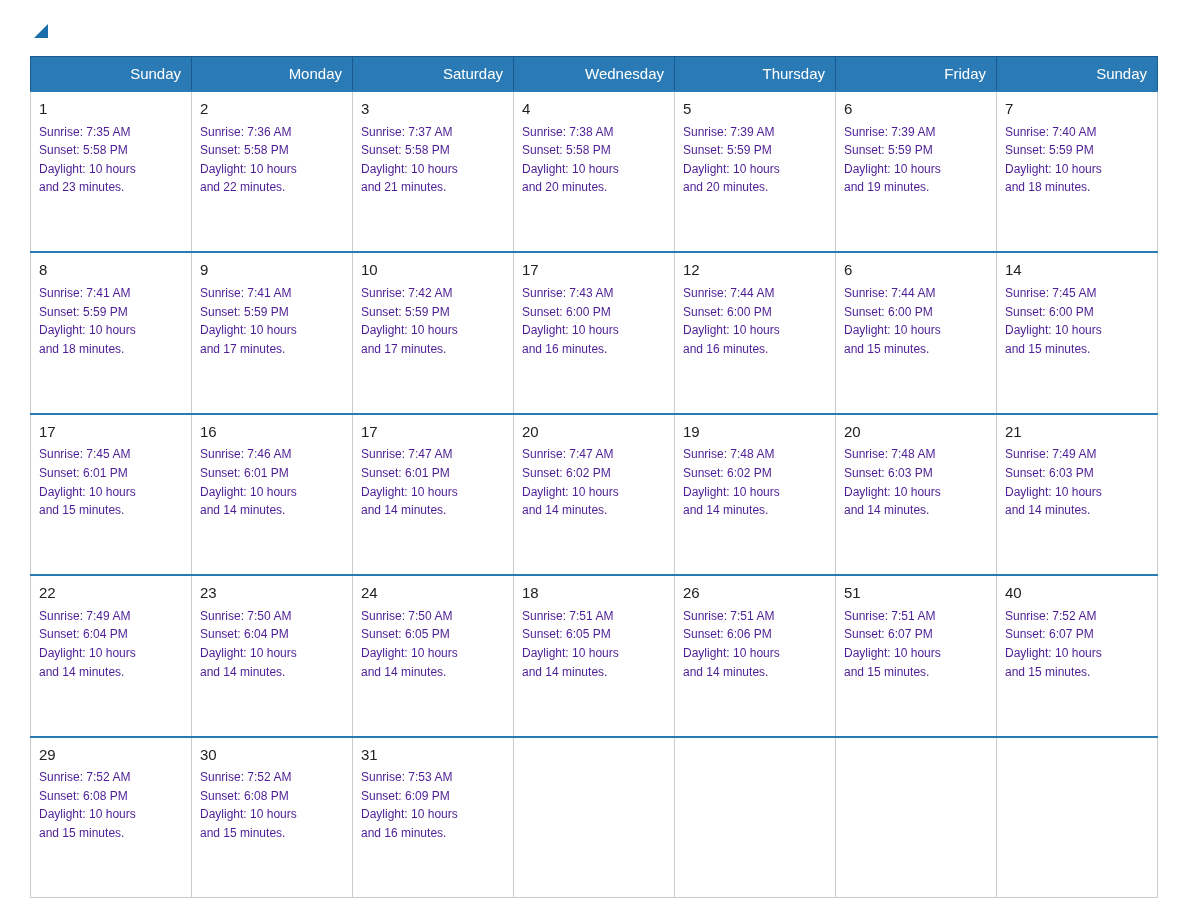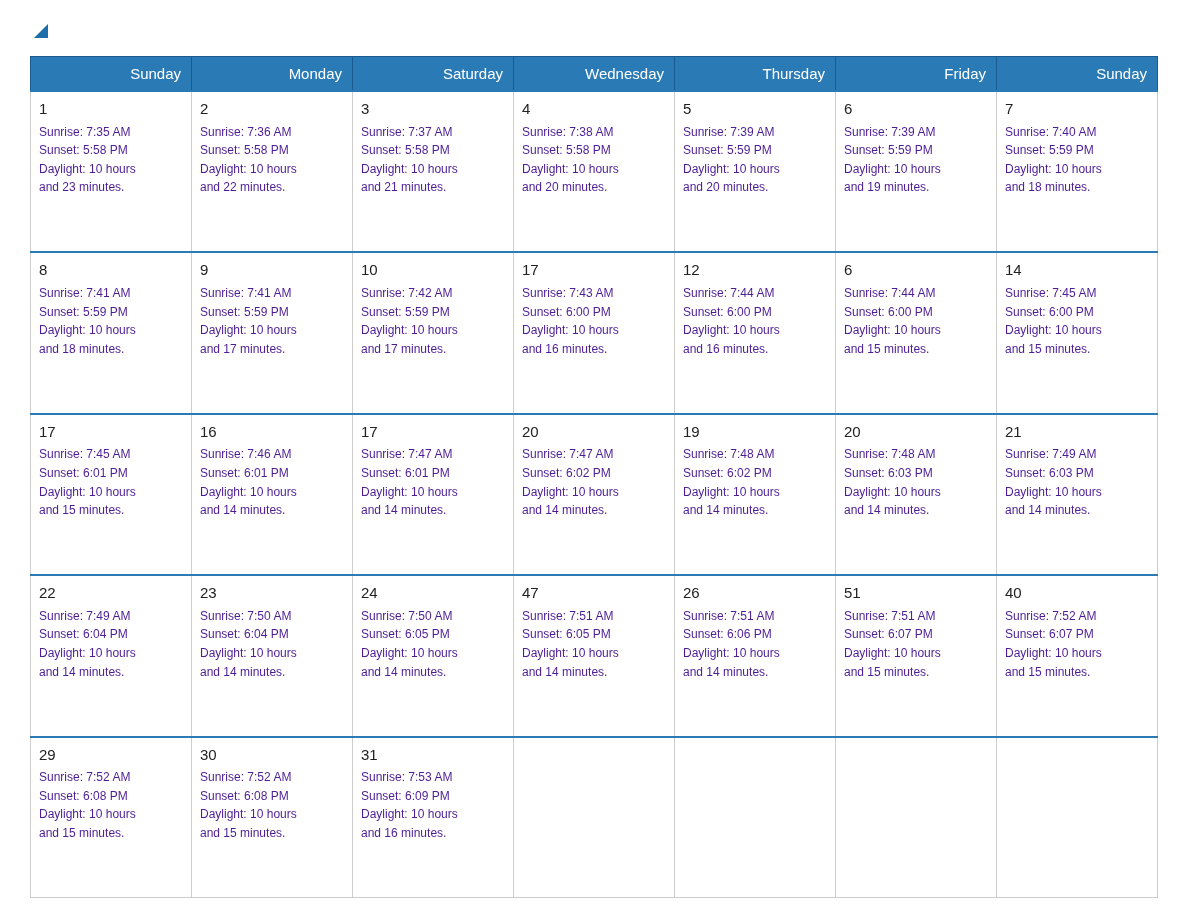--- a/index.html
+++ b/index.html
@@ -241,21 +241,21 @@
           </td>
           <td>
             <span class="day-number">23</span>
             <div class="day-info">Sunrise: 7:50 AM<br>Sunset: 6:04 PM<br>Daylight: 10 hours<br>and 14 minutes.</div>
           </td>
           <td>
             <span class="day-number">24</span>
             <div class="day-info">Sunrise: 7:50 AM<br>Sunset: 6:05 PM<br>Daylight: 10 hours<br>and 14 minutes.</div>
           </td>
           <td>
-            <span class="day-number">47</span>
+            <span class="day-number">18</span>
             <div class="day-info">Sunrise: 7:51 AM<br>Sunset: 6:05 PM<br>Daylight: 10 hours<br>and 14 minutes.</div>
           </td>
           <td>
             <span class="day-number">26</span>
             <div class="day-info">Sunrise: 7:51 AM<br>Sunset: 6:06 PM<br>Daylight: 10 hours<br>and 14 minutes.</div>
           </td>
           <td>
             <span class="day-number">51</span>
             <div class="day-info">Sunrise: 7:51 AM<br>Sunset: 6:07 PM<br>Daylight: 10 hours<br>and 15 minutes.</div>
           </td>

